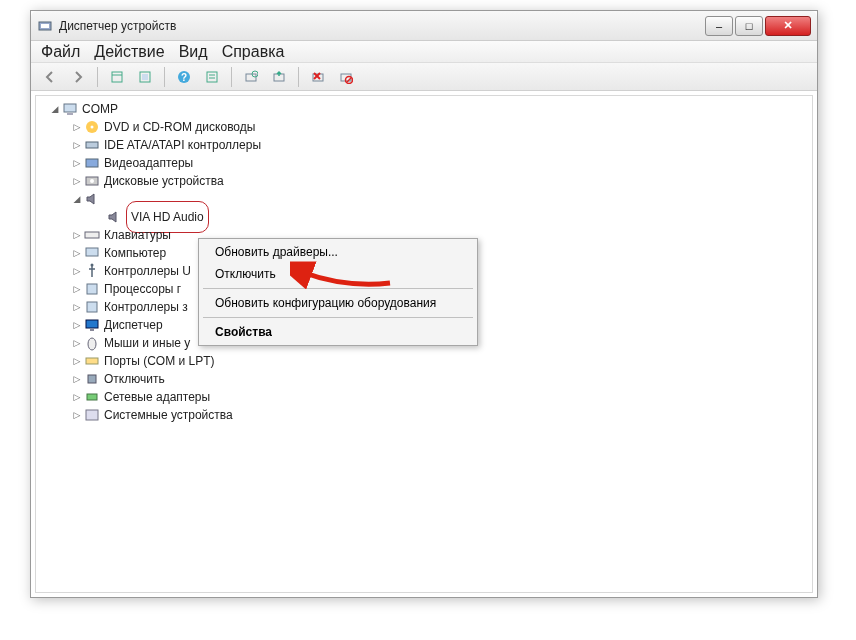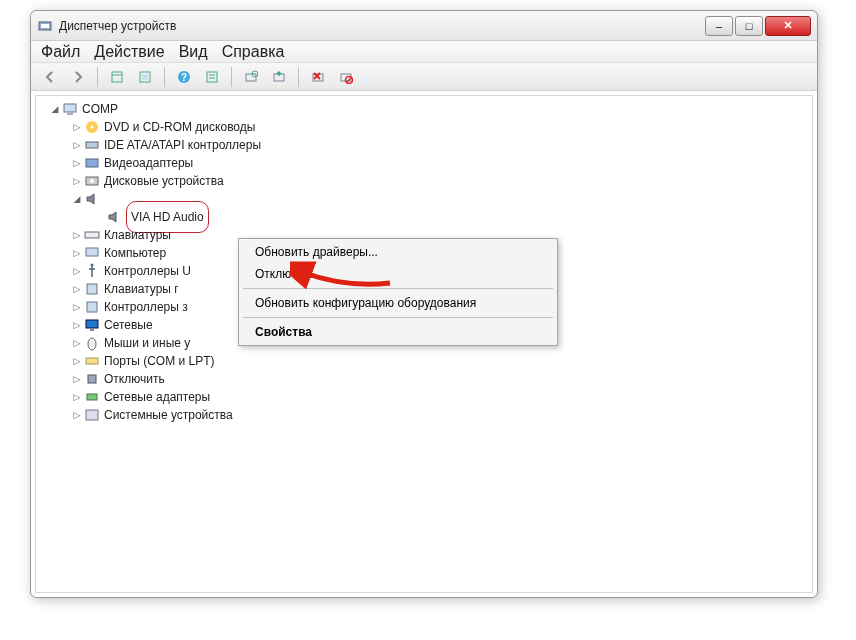--- a/index.html
+++ b/index.html
@@ -1,37 +1,37 @@
 <!DOCTYPE html>
 <html><head>
 <meta charset="utf-8">
 <style>
   * { box-sizing: border-box; font-family: "Segoe UI", Tahoma, sans-serif; }
   body { margin: 0; background: #fff; width: 856px; height: 640px; overflow: hidden; position: relative; }
-  .window { position: absolute; left: 30px; top: 10px; width: 788px; height: 588px; border: 1px solid #999; border-radius: 6px; background: #fff; box-shadow: 2px 2px 12px rgba(0,0,0,.25); display: flex; flex-direction: column; }
+  .window { position: absolute; left: 30px; top: 10px; width: 788px; height: 588px; border: 1px solid #999; border-radius: 0; background: #fff; box-shadow: 2px 2px 12px rgba(0,0,0,.25); display: flex; flex-direction: column; }
   .titlebar { height: 30px; display: flex; align-items: center; background: linear-gradient(#f8f8f8,#e6e6e6); border-top-left-radius: 6px; border-top-right-radius: 6px; border-bottom: 1px solid #ccc; padding: 0 6px; }
   .titlebar .appicon { width:16px; height:16px; margin-right:6px; }
   .title { font-size: 12px; color:#222; flex:1; }
   .winbtns { display:flex; gap:2px; }
   .winbtn { width:28px; height:20px; border:1px solid #8f8f8f; border-radius:3px; background:linear-gradient(#fdfdfd,#d9d9d9); display:flex; align-items:center; justify-content:center; font-size:11px; }
   .winbtn.close { width:46px; background:linear-gradient(#f08080,#d42020); border-color:#902020; color:#fff; font-weight:bold; }
   .menubar { height:22px; display:flex; align-items:center; gap:14px; padding:0 10px; font-size:16px; color:#222; border-bottom:1px solid #ddd; background:linear-gradient(#fbfbfb,#eee);}
   .toolbar { height:28px; display:flex; align-items:center; gap:6px; padding:0 8px; border-bottom:1px solid #d0d0d0; background:linear-gradient(#f7f7f7,#e9e9e9);}
   .tbtn { width:22px; height:22px; display:flex; align-items:center; justify-content:center; border-radius:2px;}
   .sep { width:1px; height:20px; background:#c0c0c0; margin:0 2px;}
   .content { flex:1; border:1px solid #d8d8d8; margin:4px; background:#fff; overflow:auto; position:relative;}
   .tree { font-size:12px; color:#222; padding:4px 0 4px 10px; }
   .node { display:flex; align-items:center; height:18px; white-space:nowrap;}
   .arrow { width:10px; display:inline-flex; justify-content:center; font-size:9px; color:#666; margin-right:2px;}
   .icon { width:16px; height:16px; margin-right:4px; display:inline-flex; align-items:center; justify-content:center;}
   .indent1 { padding-left: 4px; }
   .indent2 { padding-left: 26px; }
   .indent3 { padding-left: 48px; }
   .selected { border:1px solid #c1272d; border-radius:10px; padding:8px 4px;}
-  .ctxmenu { position:absolute; left:198px; top:238px; width:320px; background:#f4f4f4; border:1px solid #a6a6a6; box-shadow:2px 2px 6px rgba(0,0,0,.25); font-size:12px; padding:2px;margin-left:40px;}
+  .ctxmenu { position:absolute; left:198px; top:238px; width:280px; background:#f4f4f4; border:1px solid #a6a6a6; box-shadow:2px 2px 6px rgba(0,0,0,.25); font-size:12px; padding:2px;}
   .ctxmenu .mi { height:22px; display:flex; align-items:center; padding:0 14px;}
   .ctxmenu .msep { height:1px; background:#c0c0c0; margin:3px 2px;}
   .ctxmenu .bold { font-weight:bold;text-align:right;}
   .pointer-arrow { position:absolute; left:290px; top:258px; pointer-events:none;}
 </style>
 </head>
 <body>
 
 <div class="window">
   <div class="titlebar">
@@ -222,40 +222,40 @@
             </span>
             <span>Контроллеры U</span>
           </div>
           <div class="node indent2">
             <span class="arrow">▷</span>
             <span class="icon">
               <svg width="16" height="16" viewBox="0 0 16 16">
                 <rect x="3" y="3" width="10" height="10" fill="#cde" stroke="#678"></rect>
               </svg>
             </span>
-            <span>Клавиатуры г</span>
+            <span>Процессоры г</span>
           </div>
           <div class="node indent2">
             <span class="arrow">▷</span>
             <span class="icon">
               <svg width="16" height="16" viewBox="0 0 16 16">
                 <rect x="3" y="3" width="10" height="10" fill="#cde" stroke="#678"></rect>
               </svg>
             </span>
             <span>Контроллеры з</span>
           </div>
           <div class="node indent2">
             <span class="arrow">▷</span>
             <span class="icon">
               <svg width="16" height="16" viewBox="0 0 16 16">
                 <rect x="2" y="3" width="12" height="8" fill="#27c" stroke="#014"></rect>
                 <rect x="6" y="12" width="4" height="2" fill="#889"></rect>
               </svg>
             </span>
-            <span>Сетевые</span>
+            <span>Диспетчер</span>
           </div>
           <div class="node indent2">
             <span class="arrow">▷</span>
             <span class="icon">
               <svg width="16" height="16" viewBox="0 0 16 16">
                 <ellipse cx="8" cy="9" rx="4" ry="6" fill="#eee" stroke="#667"></ellipse>
               </svg>
             </span>
             <span>Мыши и иные у</span>
           </div>

